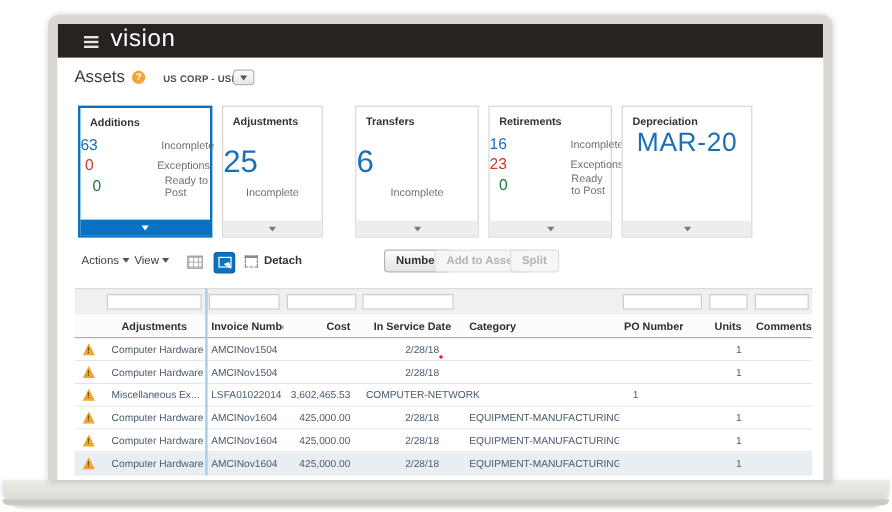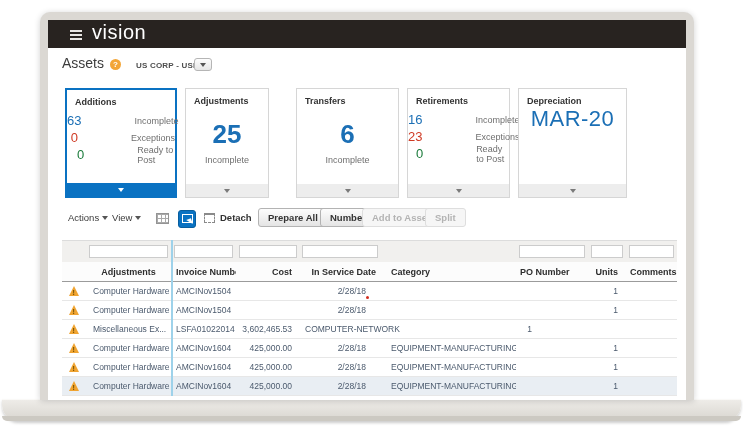--- a/index.html
+++ b/index.html
@@ -39,21 +39,21 @@
   .tile{position:absolute;top:68px;height:110px;background:#fff;border:1px solid #d6d6d6;cursor:pointer;}
   .tile.selected{border:2px solid #0a72c2;}
   .tile-title{margin:7px 0 0 8px;font-size:9px;font-weight:bold;color:#333;}
   .stats{margin-top:5px;}
   .stat{display:flex;align-items:center;height:17px;gap:47px;}
   .sv{width:26px;text-align:right;font-size:13px;}
   .sl{margin-left:6px;font-size:9px;color:#6f6f6f;}
   .stat:nth-child(1) .sv{color:#1b6fb5;}
   .stat:nth-child(2) .sv{color:#cf3a24;}
   .stat:nth-child(3) .sv{color:#1c7c3c;}
-  .big{margin-top:13px;text-align:center;font-size:26px;color:#1b6fb5;font-weight:bold;}
+  .big{margin-top:13px;font-size:26px;color:#1b6fb5;}
   .big-label{margin-top:5px;text-align:center;font-size:9px;color:#6f6f6f;}
   .big-month{text-align:center;font-size:22px;color:#1b6fb5;letter-spacing:.5px;}
   .tile-footer{position:absolute;left:0;right:0;bottom:0;height:13px;background:#ededed;
     display:flex;align-items:center;justify-content:center;}
   .tile.selected .tile-footer{background:#0a72c2;}
   .tile-footer .caret{border-top-color:#7a7a7a;}
   .tile.selected .tile-footer .caret{border-top-color:#fff;}
 
   
   .toolbar{position:absolute;left:0;top:185px;right:0;height:28px;}
@@ -198,21 +198,20 @@
           </div>
       </div>
 
       <div class="toolbar">
         <span class="menu-label" style="left:20px;"><span>Actions</span><span class="caret"></span></span>
         <span class="menu-label" style="left:64px;"><span>View</span><span class="caret"></span></span>
         <span class="freeze-ic"></span>
         <span class="qbe-btn"></span>
         <span class="detach-ic"></span>
         <span class="detach-lbl">Detach</span>
-        <span class="tbtn" style="left:210px;">Prepare All</span>
         <span class="tbtn" style="left:272px;">Number</span>
         <span class="tbtn disabled" style="left:314px;">Add to Asset</span>
         <span class="tbtn disabled" style="left:377px;">Split</span>
       </div>
 
       <div class="table">
         <div class="freeze-line"></div>
 
         <div class="frow">
           <div class="cell c-rowheader"></div>

